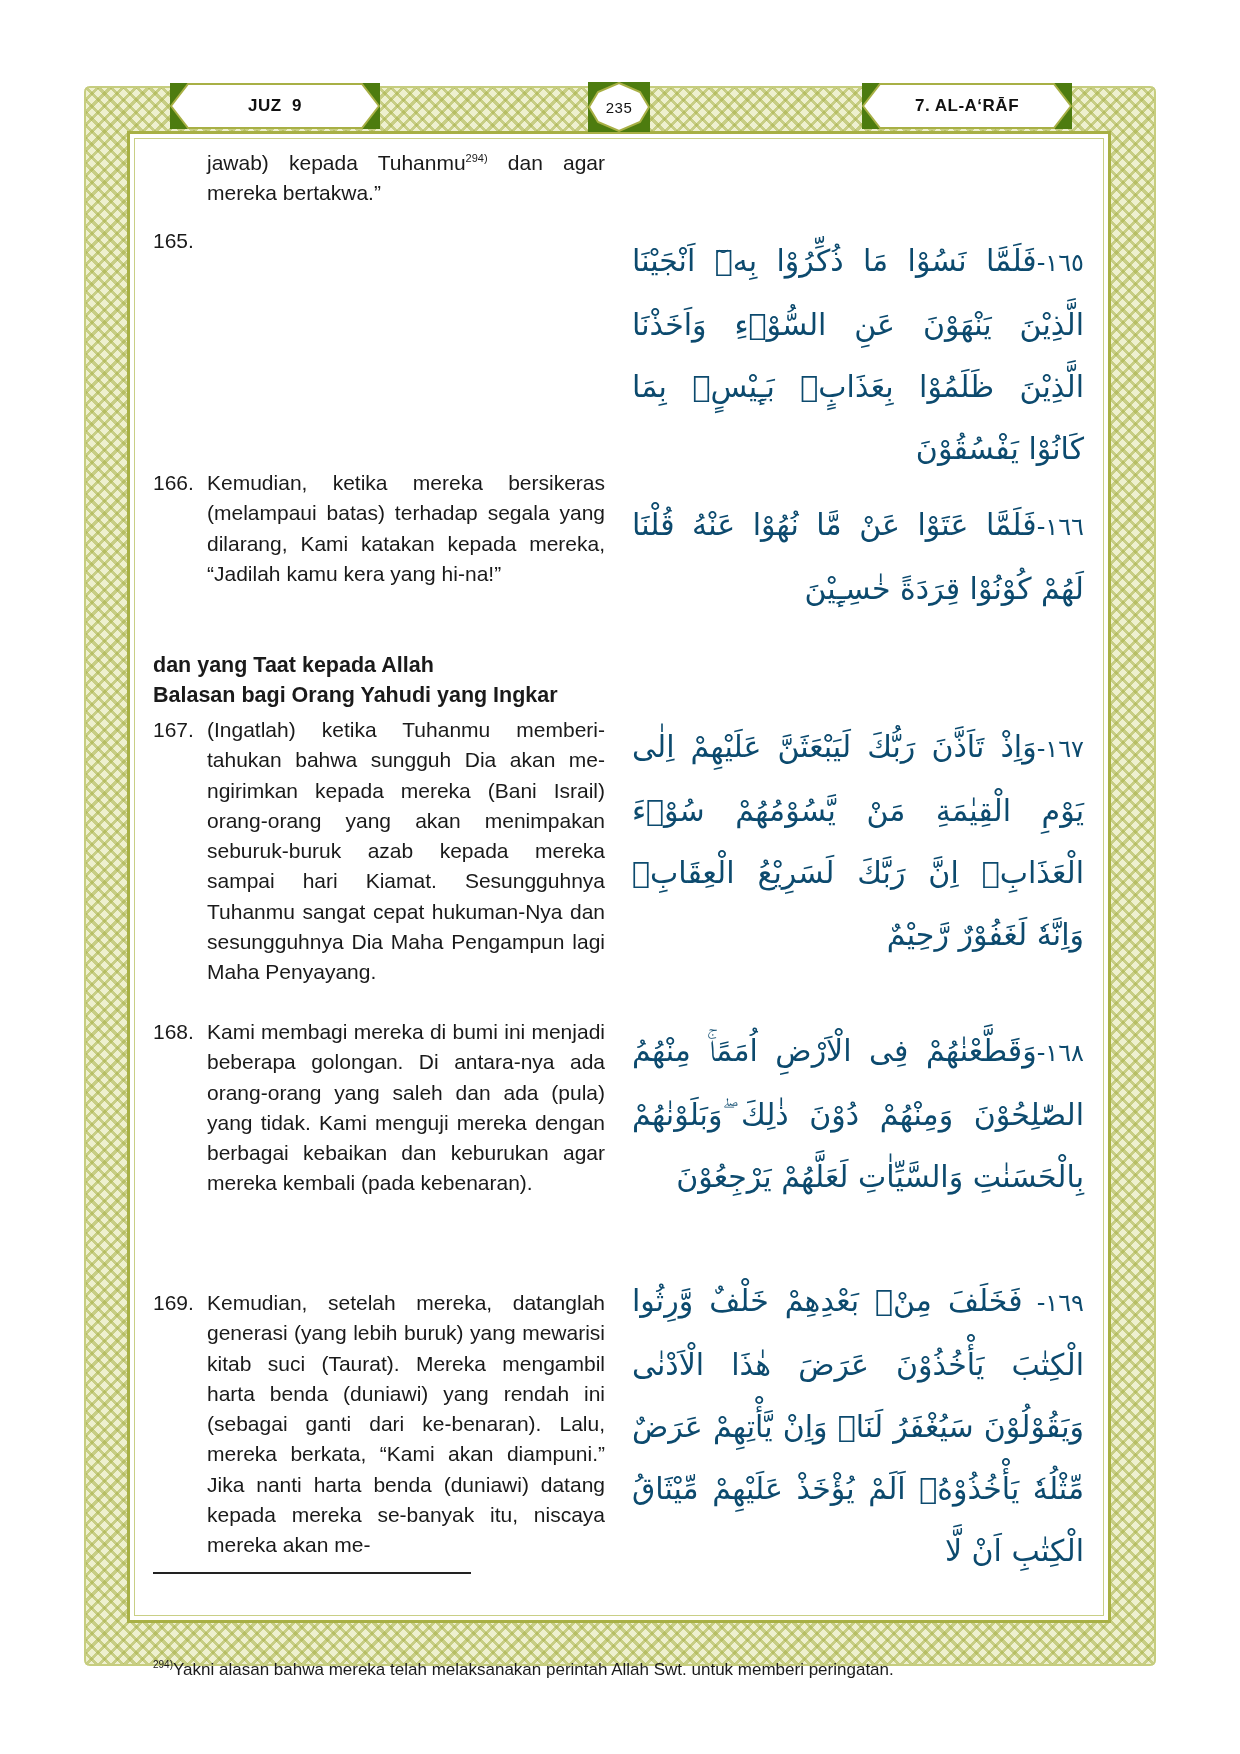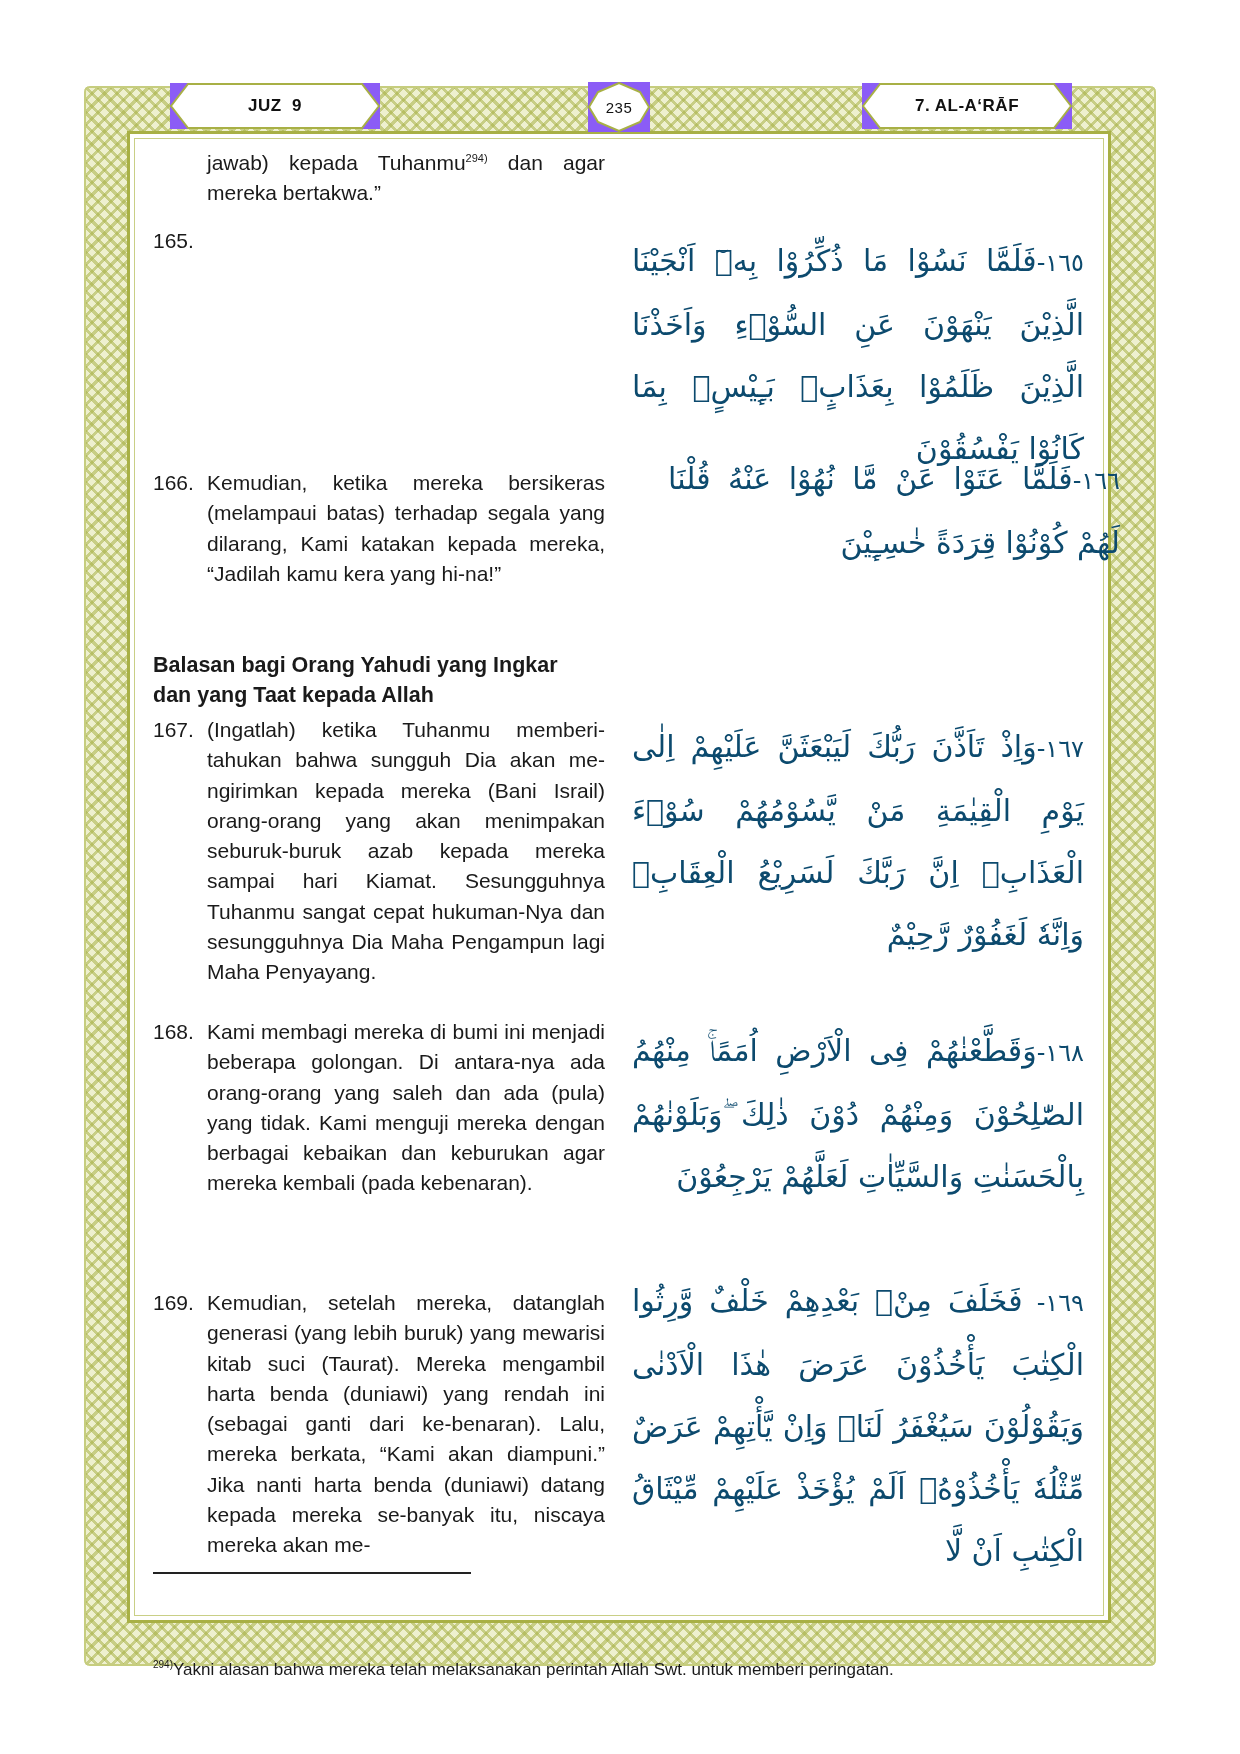--- a/index.html
+++ b/index.html
@@ -13,21 +13,21 @@
       repeating-linear-gradient(-45deg, rgba(168,178,72,0.55) 0 3px, transparent 3px 9px),
       #eef0cf;
     border-radius:6px; }
   .frame-outer::after { content:""; position:absolute; inset:0; border-radius:6px;
     box-shadow: inset 0 0 0 2px #c6cd7e; }
   .frame-inner { position:absolute; left:127px; top:131px; width:984px; height:1492px;
     background:#ffffff; border:3px solid #a8b045; box-sizing:border-box; }
   .frame-inner::before { content:""; position:absolute; inset:4px; border:1px solid #c9cf86; }
 
   
-  .cartouche { position:absolute; background:#8b5cf6; height:46px; top:83px;
+  .cartouche { position:absolute; background:#4d7c0f; height:46px; top:83px;
     display:flex; align-items:center; justify-content:center;
     font-weight:bold; font-size:17px; letter-spacing:0.5px; color:#111; }
   .cartouche svg { position:absolute; inset:0; width:100%; height:100%; }
   .cartouche span { position:relative; z-index:1; }
   .c-left { left:170px; width:210px; }
   .c-right { left:862px; width:210px; }
   .c-mid { left:588px; width:62px; height:50px; top:82px; font-weight:normal; font-size:15px; }
   .tr { position:absolute; left:153px; width:452px; font-size:21px; line-height:30.3px;
         text-align:justify; }
   .tr .num { position:absolute; left:0; top:0; }
@@ -80,27 +80,27 @@
   <span class="num">165.</span>
 </div>
 <div class="ar" style="top:230px;">
   <span class="anum">١٦٥-</span><span>فَلَمَّا نَسُوْا مَا ذُكِّرُوْا بِهٖٓ اَنْجَيْنَا الَّذِيْنَ يَنْهَوْنَ عَنِ السُّوْۤءِ وَاَخَذْنَا الَّذِيْنَ ظَلَمُوْا بِعَذَابٍۢ بَـِٕيْسٍۢ بِمَا كَانُوْا يَفْسُقُوْنَ</span>
 </div>
 
 <div class="tr" style="top:468px;">
   <span class="num">166.</span>
   <span class="body">Kemudian, ketika mereka bersikeras (melampaui batas) terhadap segala yang dilarang, Kami katakan kepada mereka, “Jadilah kamu kera yang hi-na!”</span>
 </div>
-<div class="ar" style="top:448px;margin-left:36px;">
+<div class="ar" style="top:494px;">
   <span class="anum">١٦٦-</span><span>فَلَمَّا عَتَوْا عَنْ مَّا نُهُوْا عَنْهُ قُلْنَا لَهُمْ كُوْنُوْا قِرَدَةً خٰسِـِٕيْنَ</span>
 </div>
 
 <div class="heading" style="top:650px;">
+  <div>dan yang Taat kepada Allah</div>
   <div>Balasan bagi Orang Yahudi yang Ingkar</div>
-  <div>dan yang Taat kepada Allah</div>
 </div>
 
 <div class="tr" style="top:715px;">
   <span class="num">167.</span>
   <span class="body">(Ingatlah) ketika Tuhanmu memberi-tahukan bahwa sungguh Dia akan me-ngirimkan kepada mereka (Bani Israil) orang-orang yang akan menimpakan seburuk-buruk azab kepada mereka sampai hari Kiamat. Sesungguhnya Tuhanmu sangat cepat hukuman-Nya dan sesungguhnya Dia Maha Pengampun lagi Maha Penyayang.</span>
 </div>
 <div class="ar" style="top:716px;">
   <span class="anum">١٦٧-</span><span>وَاِذْ تَاَذَّنَ رَبُّكَ لَيَبْعَثَنَّ عَلَيْهِمْ اِلٰى يَوْمِ الْقِيٰمَةِ مَنْ يَّسُوْمُهُمْ سُوْۤءَ الْعَذَابِۗ اِنَّ رَبَّكَ لَسَرِيْعُ الْعِقَابِۖ وَاِنَّهٗ لَغَفُوْرٌ رَّحِيْمٌ</span>
 </div>
 

